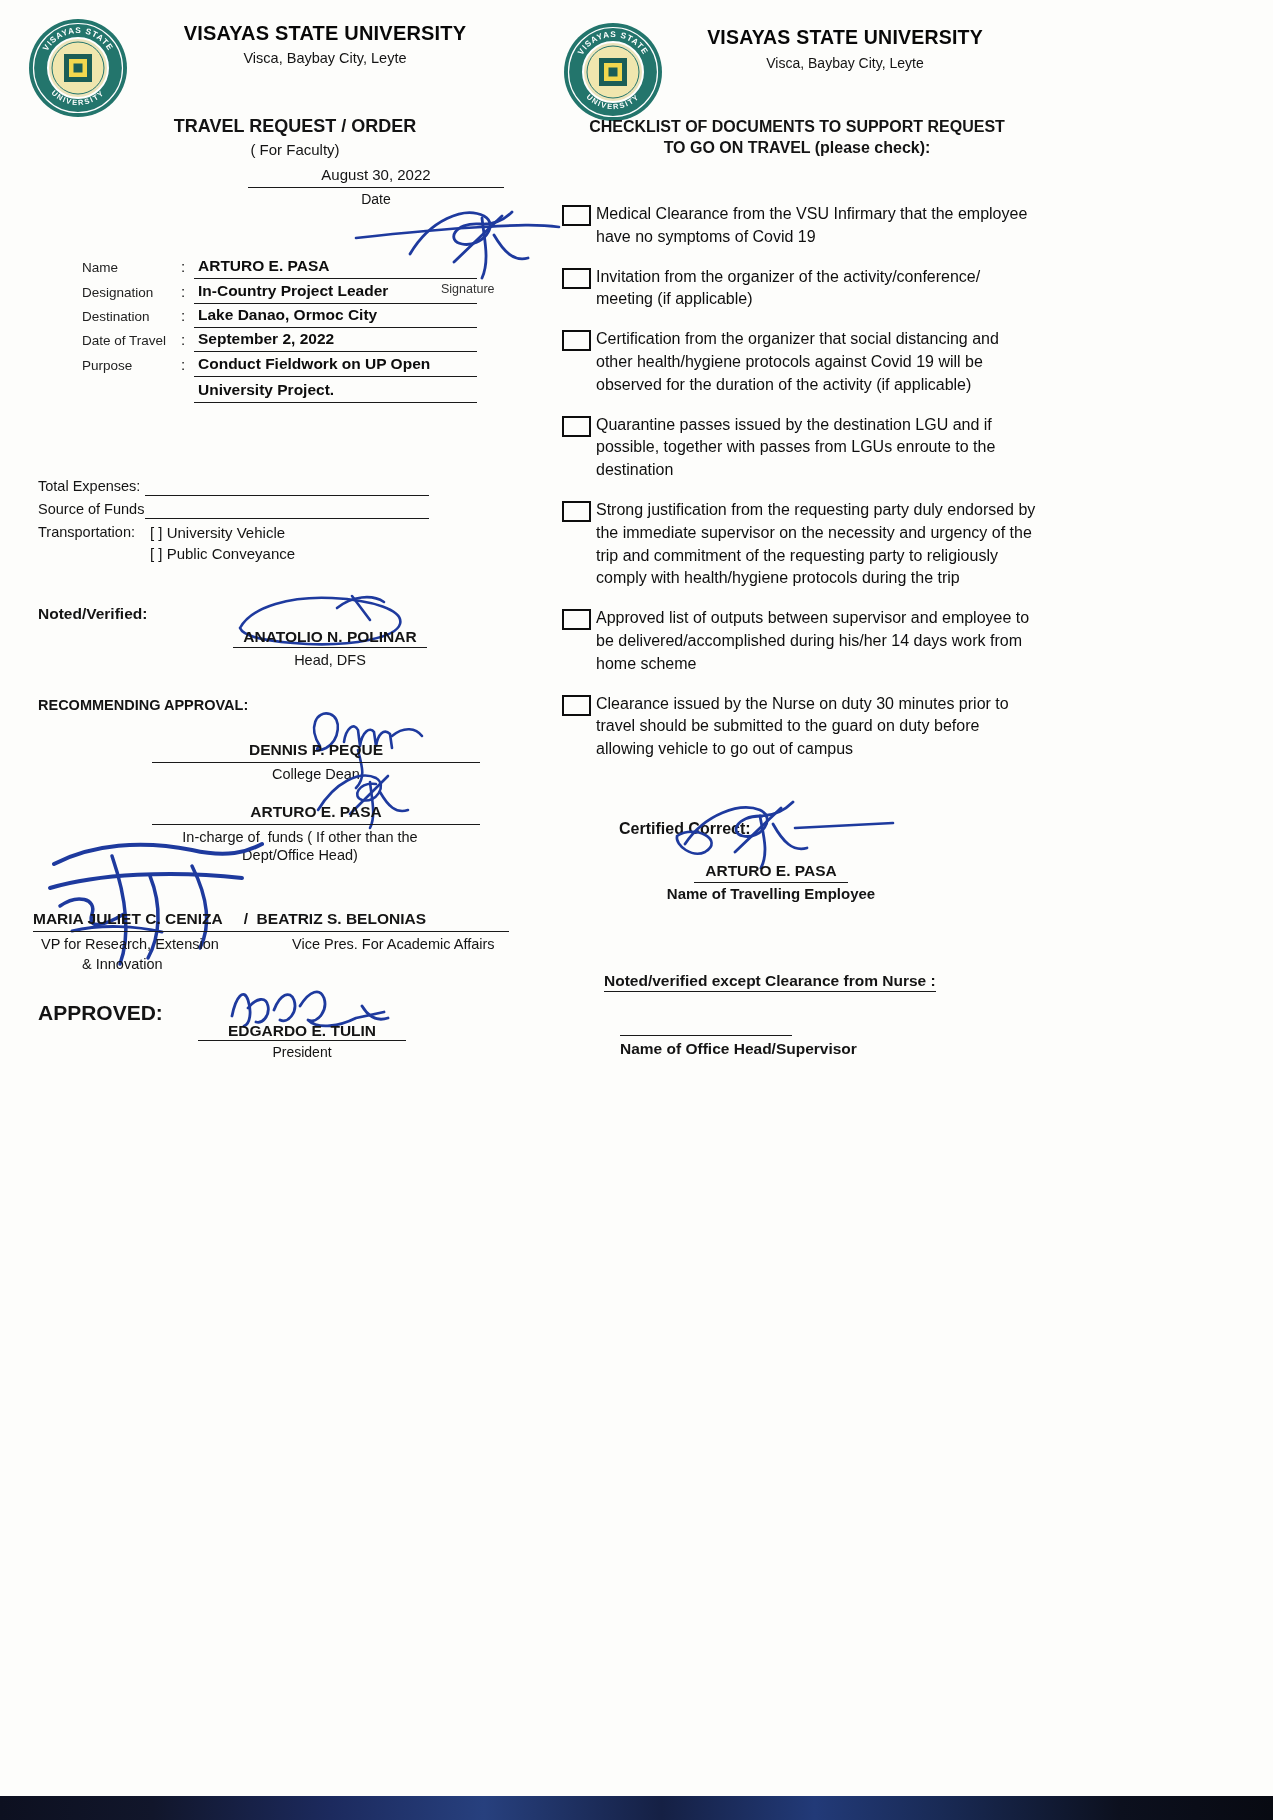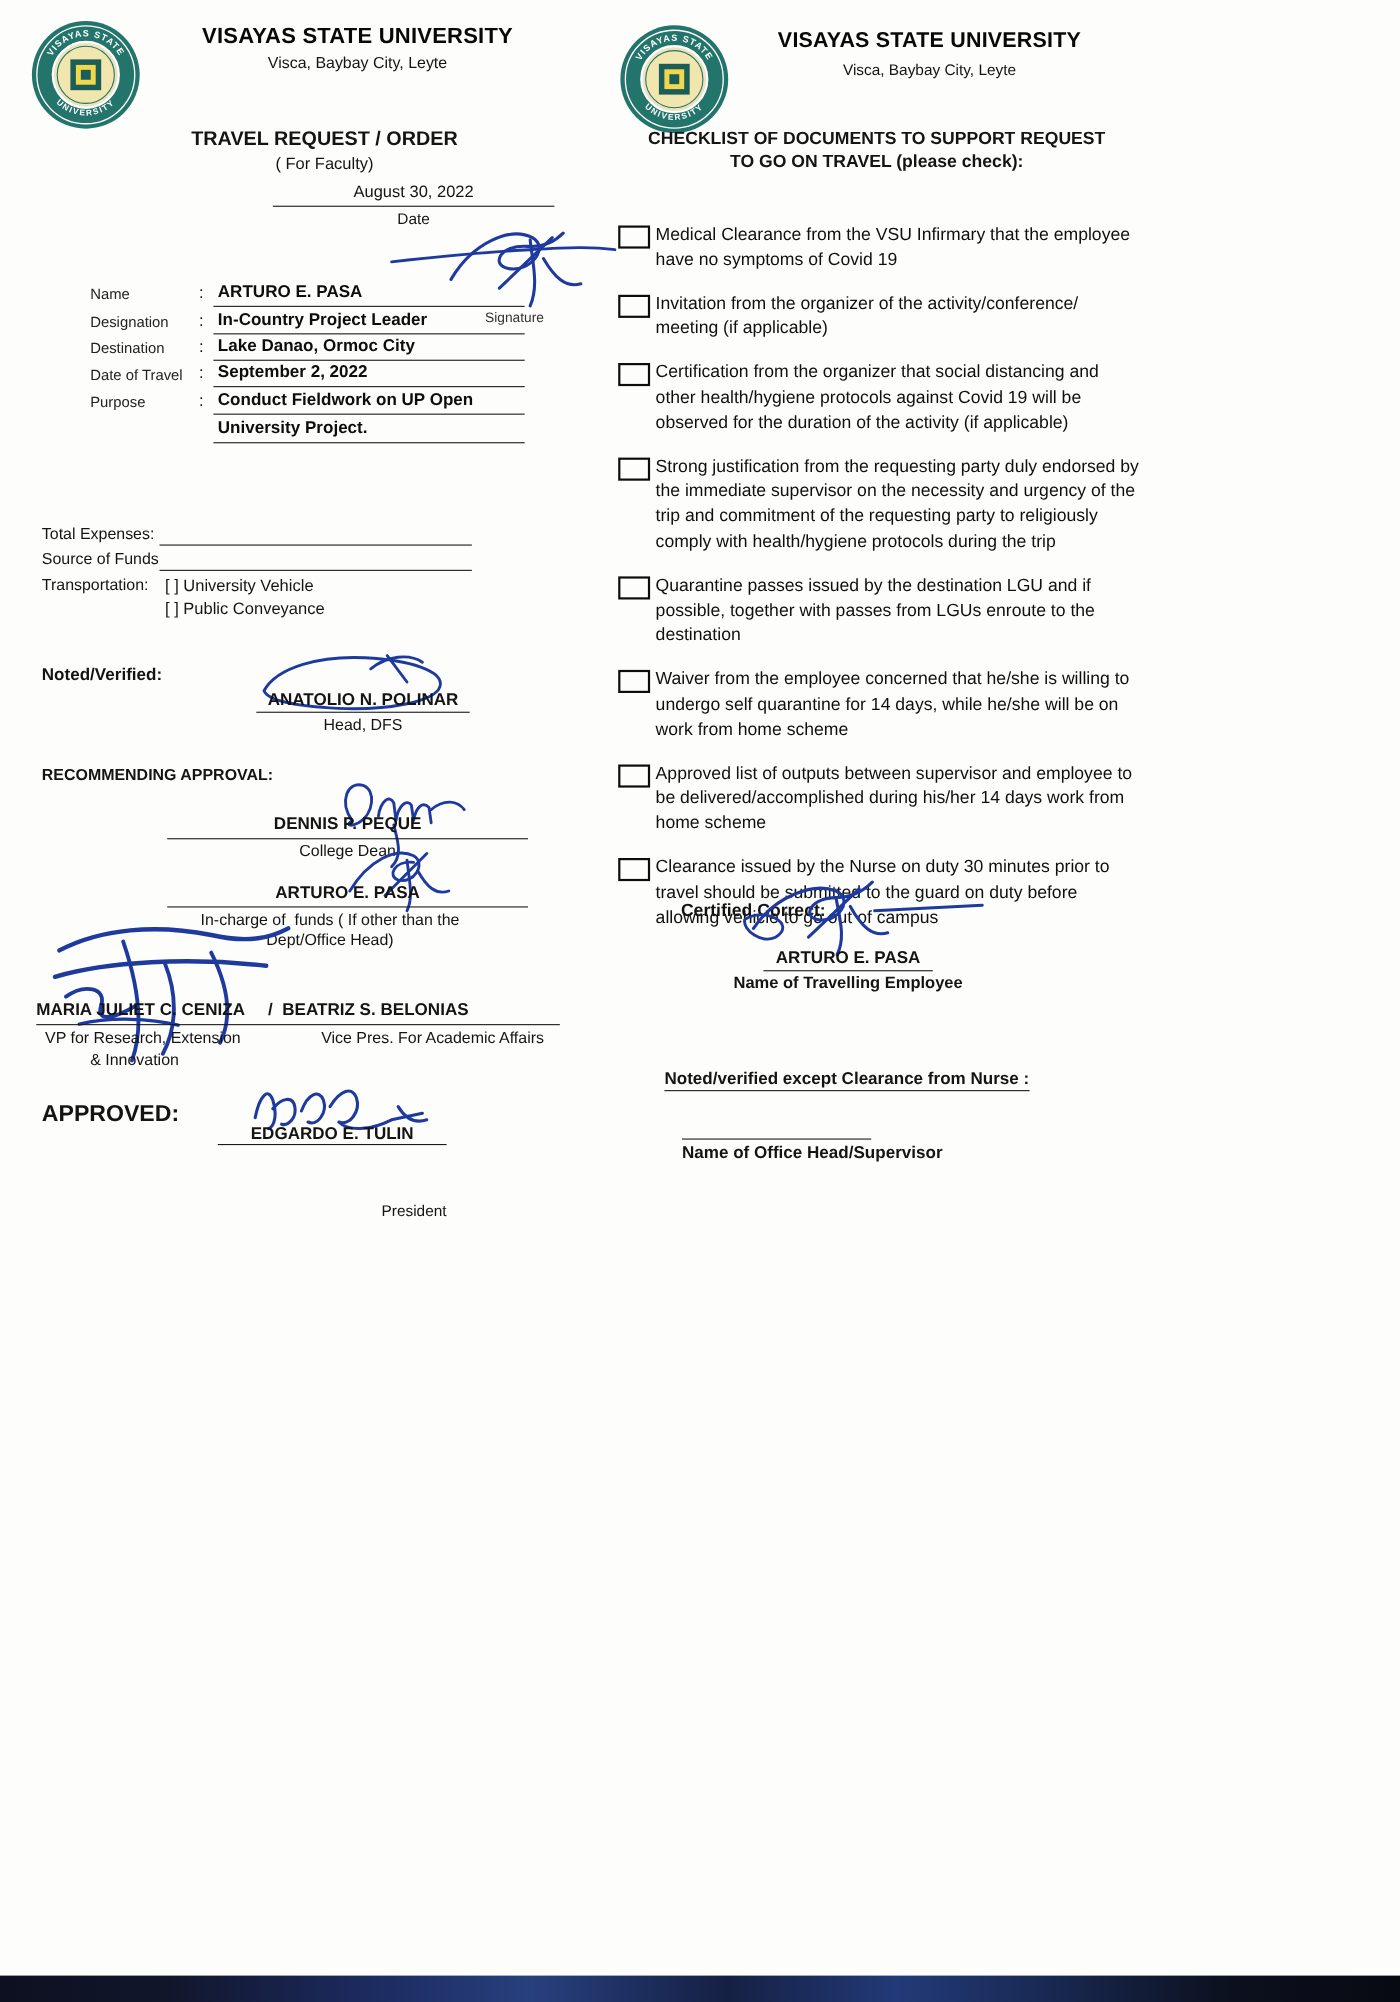--- a/index.html
+++ b/index.html
@@ -182,21 +182,21 @@
   <svg class="sig" style="left:222px; top:980px;" width="180" height="54" viewBox="0 0 180 54">
     <path stroke-width="2.8" d="M 10,36 C 14,16 22,8 26,20 C 30,32 28,44 22,46"></path>
     <path stroke-width="2.8" d="M 26,28 C 34,18 44,16 46,26 C 48,36 40,44 34,42"></path>
     <path stroke-width="2.8" d="M 52,30 C 58,14 68,10 72,20 C 76,32 66,44 58,40"></path>
     <path stroke-width="2.8" d="M 78,26 C 88,10 98,8 102,18 C 106,30 96,44 86,40 C 96,50 118,46 134,38 L 162,32"></path>
     <path stroke-width="2.8" d="M 140,26 C 146,36 154,42 166,38"></path>
   </svg>
   <div class="abs ctr ulw" style="left:198px; top:1022px; width:208px; padding-bottom:0;">
     <span class="fs155 b">EDGARDO E. TULIN</span>
   </div>
-  <div class="abs ctr fs14" style="left:198px; top:1092px; width:208px;text-align:right;">President</div>
+  <div class="abs ctr fs14" style="left:198px; top:1044px; width:208px;">President</div>
 
   <svg class="abs" style="left:563px; top:22px;" width="100" height="100" viewBox="0 0 100 100">
     <circle cx="50" cy="50" r="49" fill="#23756c"></circle>
     <circle cx="50" cy="50" r="44.5" fill="none" stroke="#ffffff" stroke-width="1.2"></circle>
     <circle cx="50" cy="50" r="30" fill="#ece4bc" stroke="#ffffff" stroke-width="2"></circle>
     <circle cx="50" cy="50" r="26" fill="#f0e6ae" stroke="#23756c" stroke-width="1"></circle>
     <rect x="36" y="36" width="28" height="28" fill="#1b5e57"></rect>
     <rect x="41" y="41" width="18" height="18" fill="#f2d74e"></rect>
     <rect x="45.5" y="45.5" width="9" height="9" fill="#1b5e57"></rect>
     <defs>
@@ -229,29 +229,25 @@
     <div class="citem">
       <span class="cbox"></span>
       <span class="ctext">Invitation from the organizer of the activity/conference/ meeting (if applicable)</span>
     </div>
     <div class="citem">
       <span class="cbox"></span>
       <span class="ctext">Certification from the organizer that social distancing and other health/hygiene protocols against Covid 19 will be observed for the duration of the activity (if applicable)</span>
     </div>
     <div class="citem">
       <span class="cbox"></span>
+      <span class="ctext">Quarantine passes issued by the destination LGU and if possible, together with passes from LGUs enroute to the destination</span>
+    </div>
+    <div class="citem">
+      <span class="cbox"></span>
       <span class="ctext">Strong justification from the requesting party duly endorsed by the immediate supervisor on the necessity and urgency of the trip and commitment of the requesting party to religiously comply with health/hygiene protocols during the trip</span>
-    </div>
-    <div class="citem">
-      <span class="cbox"></span>
-      <span class="ctext">Quarantine passes issued by the destination LGU and if possible, together with passes from LGUs enroute to the destination</span>
-    </div>
-    <div class="citem">
-      <span class="cbox"></span>
-      <span class="ctext">Waiver from the employee concerned that he/she is willing to undergo self quarantine for 14 days, while he/she will be on work from home scheme</span>
     </div>
     <div class="citem">
       <span class="cbox"></span>
       <span class="ctext">Approved list of outputs between supervisor and employee to be delivered/accomplished during his/her 14 days work from home scheme</span>
     </div>
     <div class="citem">
       <span class="cbox"></span>
       <span class="ctext">Clearance issued by the Nurse on duty 30 minutes prior to travel should be submitted to the guard on duty before allowing vehicle to go out of campus</span>
     </div>
   </div>

